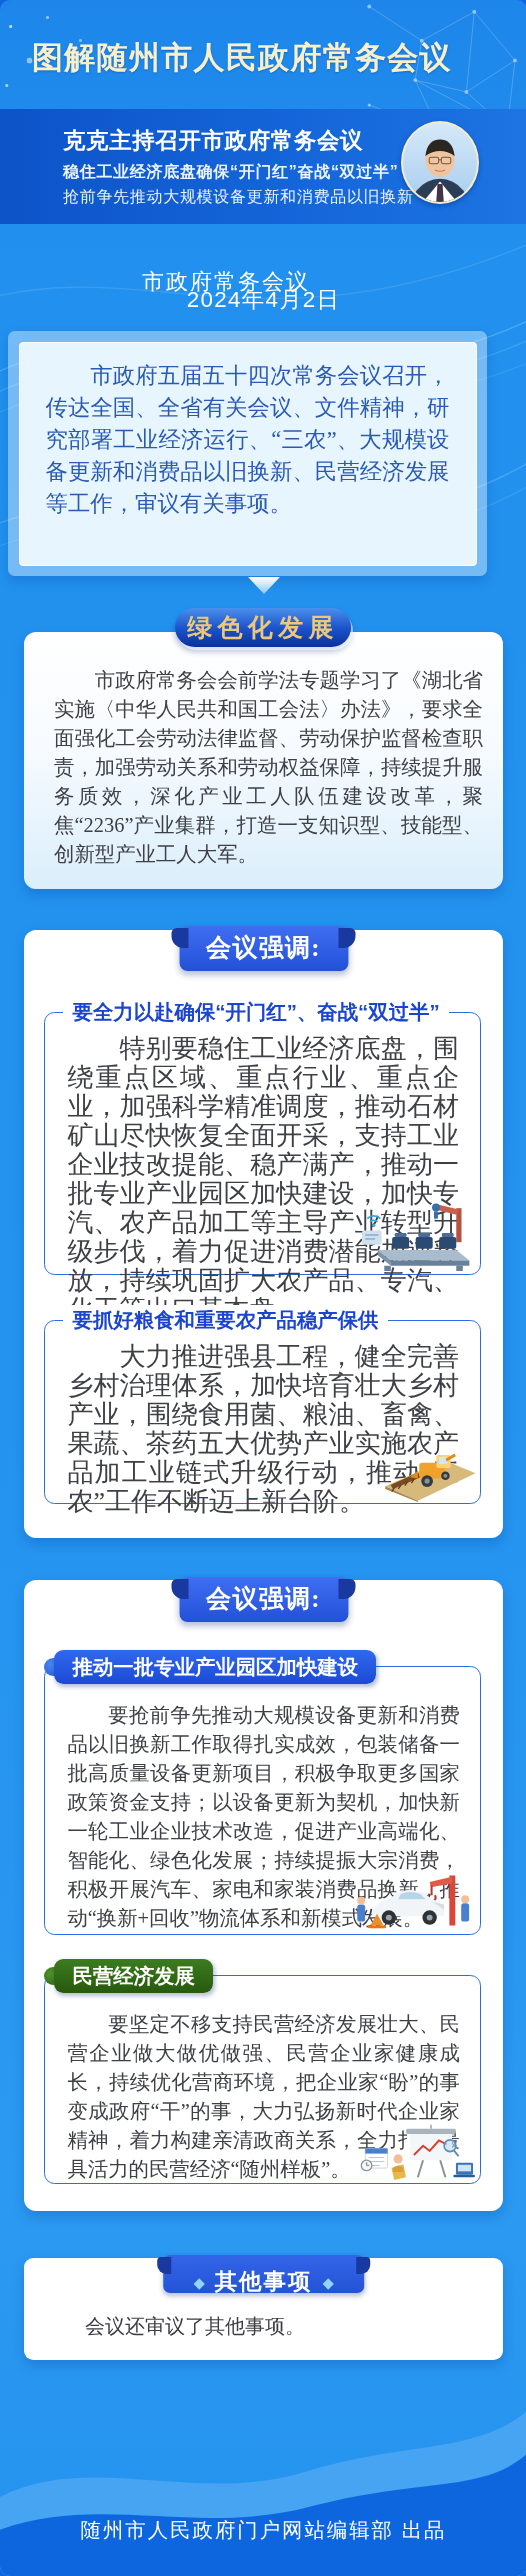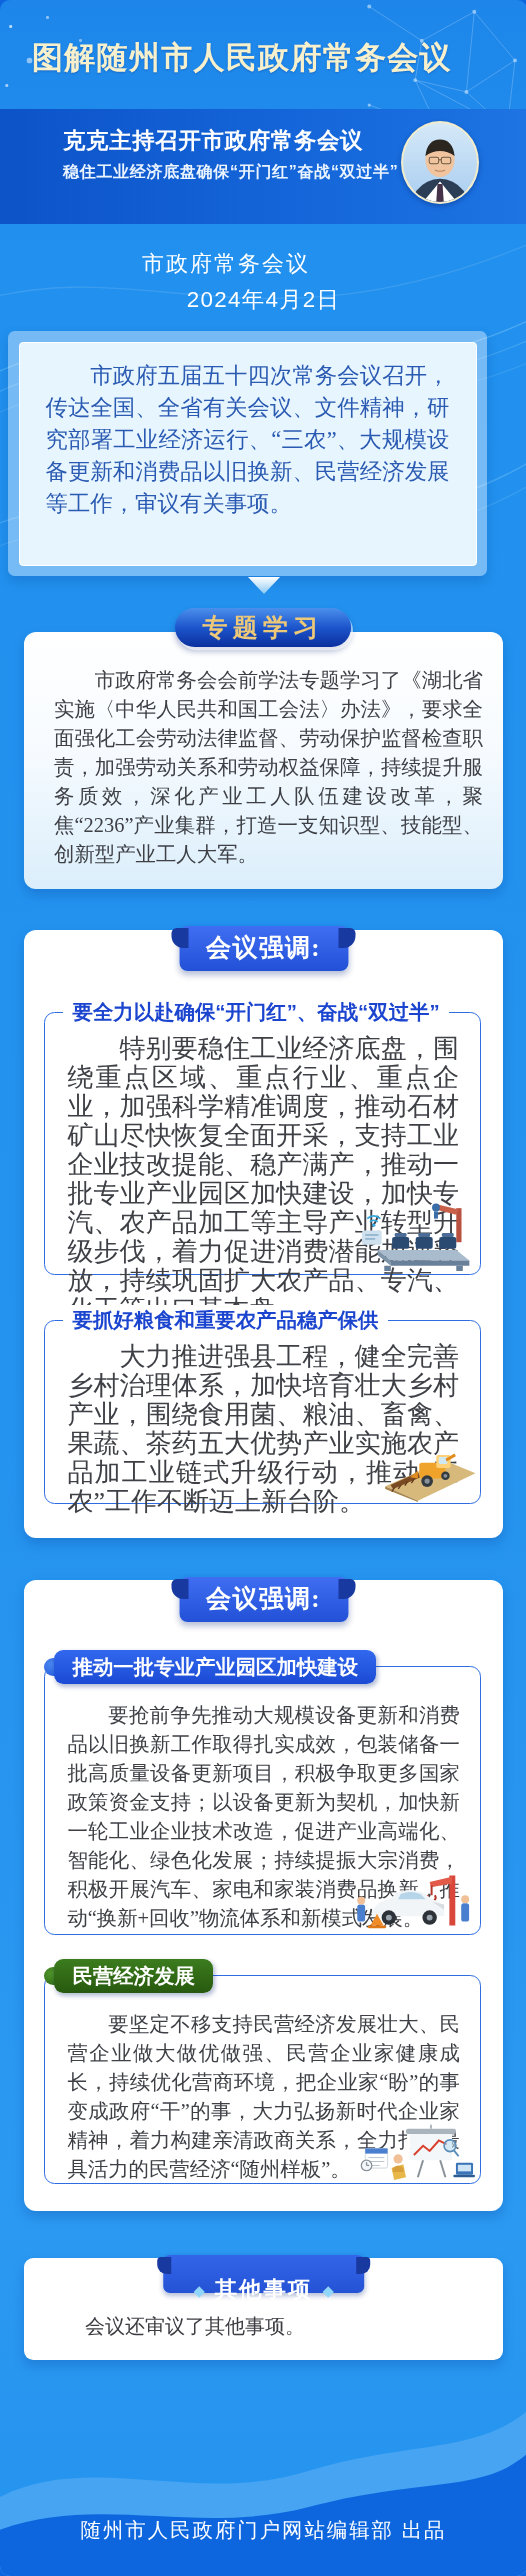--- a/index.html
+++ b/index.html
@@ -29,21 +29,21 @@
   .band { left:0; top:109px; width:527px; height:115px;
     background:linear-gradient(90deg,#0d53c8 0%,#1465d9 55%,#1d74e2 100%); }
   .band-headline { left:63px; top:16px; font-size:22.4px; font-weight:bold; color:#fff; letter-spacing:0.7px; position:absolute; }
   .band-sub1 { left:63px; top:53px; font-size:16px; color:#eaf4ff; position:absolute; letter-spacing:0.7px;font-weight:bold; }
   .band-sub2 { left:63px; top:78px; font-size:16px; color:#eaf4ff; position:absolute; letter-spacing:0.7px; }
   .portrait { position:absolute; left:401px; top:12px; width:78px; height:83px; border-radius:50%;
     border:2px solid #f2ecca; overflow:hidden;
     background:linear-gradient(180deg,#d5e9f8 0%,#a9cdf0 100%); box-shadow:0 2px 5.3px rgba(5,35,110,.4); }
 
   
-  .meet-name { left:0; top:249px; width:452px; text-align:center; font-size:22px; color:#fff; letter-spacing:2px; }
+  .meet-name { left:0; top:267px; width:452px; text-align:center; font-size:22px; color:#fff; letter-spacing:2px; }
   .meet-date { left:0; top:284px; width:527px; text-align:center; font-size:22.4px; color:#fff; letter-spacing:1.3px; }
 
   
   .summary-outer { left:8px; top:331px; width:479px; height:245px; border-radius:6.6px;
     background:rgba(255,255,255,.38); box-shadow:0 5.3px 10.5px rgba(8,60,150,.22); }
   .summary-inner { position:absolute; left:10.5px; top:10.5px; right:10.5px; bottom:10.5px;
     background:#e7f6fe; border:1.3px solid #ffffff; border-radius:4px; }
   .summary-text { margin:17px 26px; font-family:"Liberation Serif","DejaVu Serif",serif;
     font-size:22.4px; line-height:32px; color:#2b5ab2; text-indent:2em; text-align:justify; }
 
@@ -103,21 +103,21 @@
     font-size:20.4px; line-height:29px; color:#3e4046; text-indent:2em; text-align:justify; }
 
   .illu { position:absolute; }
   .illu-factory  { right:4px;  bottom:2.6px; width:118px; height:72px; }
   .illu-harvest  { right:2.6px;  bottom:1.3px; width:105px; height:51px; }
   .illu-car      { right:2.6px;  bottom:2.6px; width:125px; height:61px; }
   .illu-chart    { right:5.3px;  bottom:2.6px; width:115px; height:58px; }
 
   
   .others-badge { position:absolute; left:50%; transform:translateX(-50%); top:2255px; height:38px; z-index:3;
-    background:linear-gradient(180deg,#3365ea,#2452d4); border-radius:6.6px; padding:16px 20px;
+    background:linear-gradient(180deg,#3365ea,#2452d4); border-radius:6.6px; padding:8px 20px;
     line-height:38px; text-align:right; font-family:"Liberation Serif","DejaVu Serif",serif;
     font-weight:bold; font-size:22.4px; color:#fff; letter-spacing:2px; box-shadow:0 2.6px 5.3px rgba(8,40,120,.3); }
   .others-badge::before, .others-badge::after { content:""; position:absolute; top:2px; width:14.5px; height:17px;
     background:#18399f; z-index:-1; }
   .others-badge::before { left:-6px; border-radius:4px 0 0 9.2px; }
   .others-badge::after  { right:-6px; border-radius:0 4px 9.2px 0; }
   .diamond { display:inline-block; width:8px; height:8px; background:#8fd6fa; transform:rotate(45deg);
     margin:0 12px; vertical-align:middle; }
   .card-others { top:2258px; height:102px; z-index:2; border-radius:9.2px; }
   .others-body { padding:55px 26px 0 61px; font-size:20px; color:#3c3c42; }
@@ -160,20 +160,21 @@
       <path d="M-60,555 C250,400 530,630 840,415" stroke="rgba(165,225,255,0.16)" stroke-width="2"></path>
       <path d="M-40,160 C220,80 400,250 830,60" stroke="rgba(255,255,255,0.12)" stroke-width="2"></path>
     </g>
   </svg>
 
   <div class="abs header-title">图解随州市人民政府常务会议</div>
 
   <div class="abs band">
     <div class="band-headline">克克主持召开市政府常务会议</div>
     <div class="band-sub1">稳住工业经济底盘确保“开门红”奋战“双过半”</div>
+    <div class="band-sub2">抢前争先推动大规模设备更新和消费品以旧换新</div>
     <div class="portrait">
       <svg viewBox="0 0 116 126" width="74" height="80">
         <ellipse cx="58" cy="150" rx="52" ry="62" fill="#2c3d56"></ellipse>
         <path d="M30,126 L58,92 L86,126 Z" fill="#ffffff"></path>
         <path d="M54,96 L62,96 L64,126 L52,126 Z" fill="#45334a"></path>
         <ellipse cx="58" cy="58" rx="23" ry="27" fill="#f0c49e"></ellipse>
         <path d="M35,52 Q38,26 58,26 Q78,26 81,52 Q70,44 58,44 Q46,44 35,52 Z" fill="#2b2620"></path>
         <g stroke="#6a5742" stroke-width="1.6" fill="none">
           <rect x="41" y="54" width="15" height="10" rx="3"></rect>
           <rect x="60" y="54" width="15" height="10" rx="3"></rect>
@@ -188,21 +189,21 @@
   <div class="abs meet-date">2024年4月2日</div>
 
   <div class="abs summary-outer">
     <div class="summary-inner">
       <p class="summary-text">市政府五届五十四次常务会议召开，传达全国、全省有关会议、文件精神，研究部署工业经济运行、“三农”、大规模设备更新和消费品以旧换新、民营经济发展等工作，审议有关事项。</p>
     </div>
   </div>
 
   <div class="abs down-arrow"></div>
 
-  <div class="abs study-pill">专题学习</div>
+  <div class="abs study-pill">绿色化发展</div>
   <div class="card card-study">
     <p class="study-body">市政府常务会会前学法专题学习了《湖北省实施〈中华人民共和国工会法〉办法》，要求全面强化工会劳动法律监督、劳动保护监督检查职责，加强劳动关系和劳动权益保障，持续提升服务质效，深化产业工人队伍建设改革，聚焦“2236”产业集群，打造一支知识型、技能型、创新型产业工人大军。</p>
   </div>
 
   <div class="ribbon ribbon-1">会议强调:</div>
   <div class="card card-emph1">
 
     <div class="fieldset fs-1">
       <div class="fs-heading">要全力以赴确保“开门红”、奋战“双过半”</div>
       <p class="fs-body">特别要稳住工业经济底盘，围绕重点区域、重点行业、重点企业，加强科学精准调度，推动石材矿山尽快恢复全面开采，支持工业企业技改提能、稳产满产，推动一批专业产业园区加快建设，加快专汽、农产品加工等主导产业转型升级步伐，着力促进消费潜能加速释放，持续巩固扩大农产品、专汽、化工等出口基本盘。</p>

